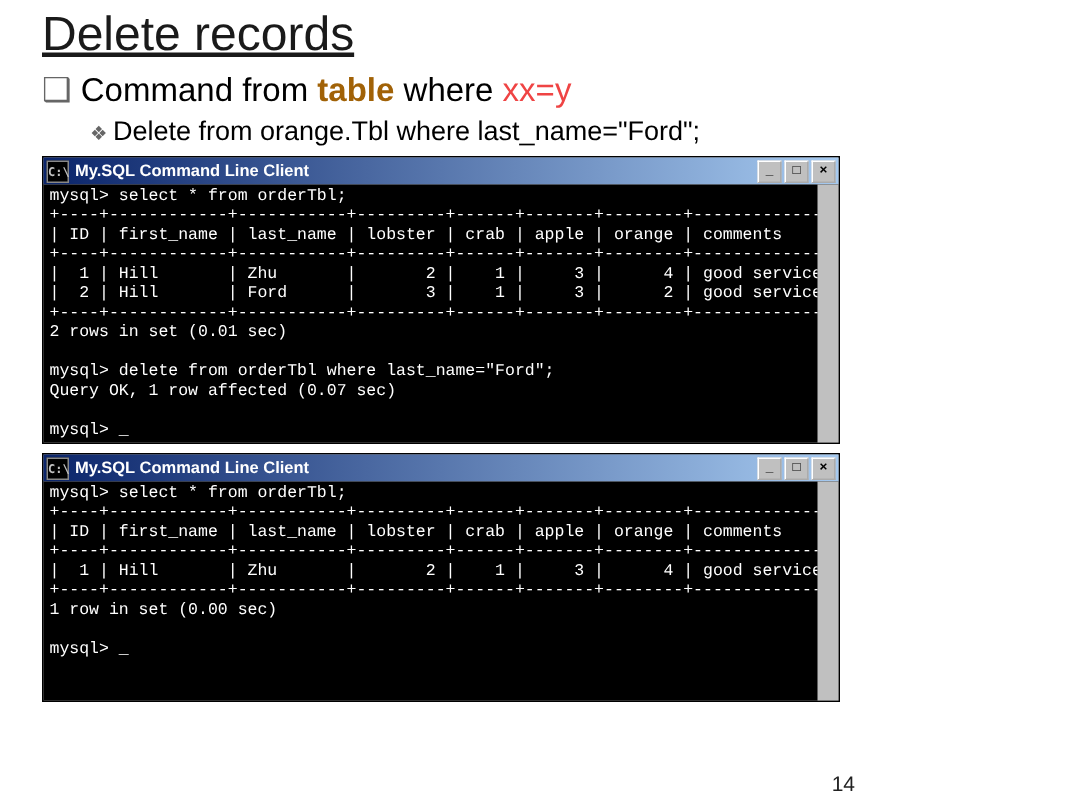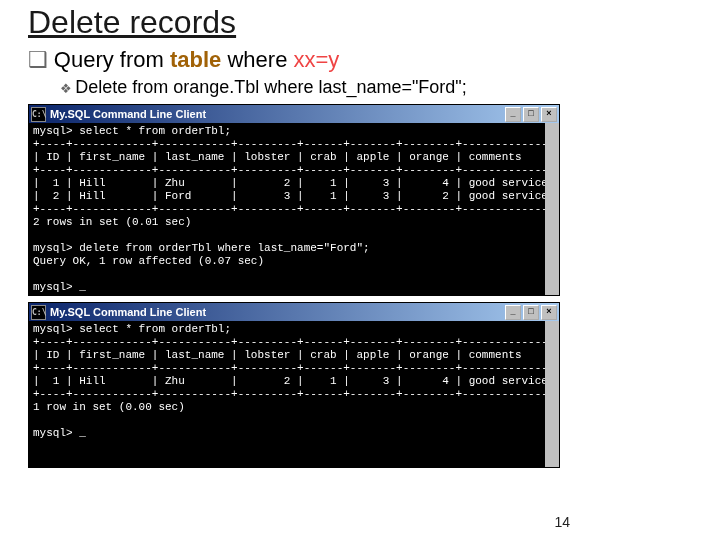--- a/index.html
+++ b/index.html
@@ -127,21 +127,21 @@
 </style>
 </head>
 <body>
 
 <div class="slide">
 
   <h1 class="title">Delete records</h1>
 
   <ul class="b1">
     <li>
-      <span>Query from </span><span class="kw">table</span><span> where </span><span class="placeholder">xx=y</span>
+      <span>Command from </span><span class="kw">table</span><span> where </span><span class="placeholder">xx=y</span>
     </li>
   </ul>
   <ul class="b2">
     <li>Delete from orange.Tbl where last_name="Ford";</li>
   </ul>
 
   <div class="termwin small">
     <div class="titlebar">
       <span class="icon">C:\</span>
       <span>My.SQL Command Line Client</span>

